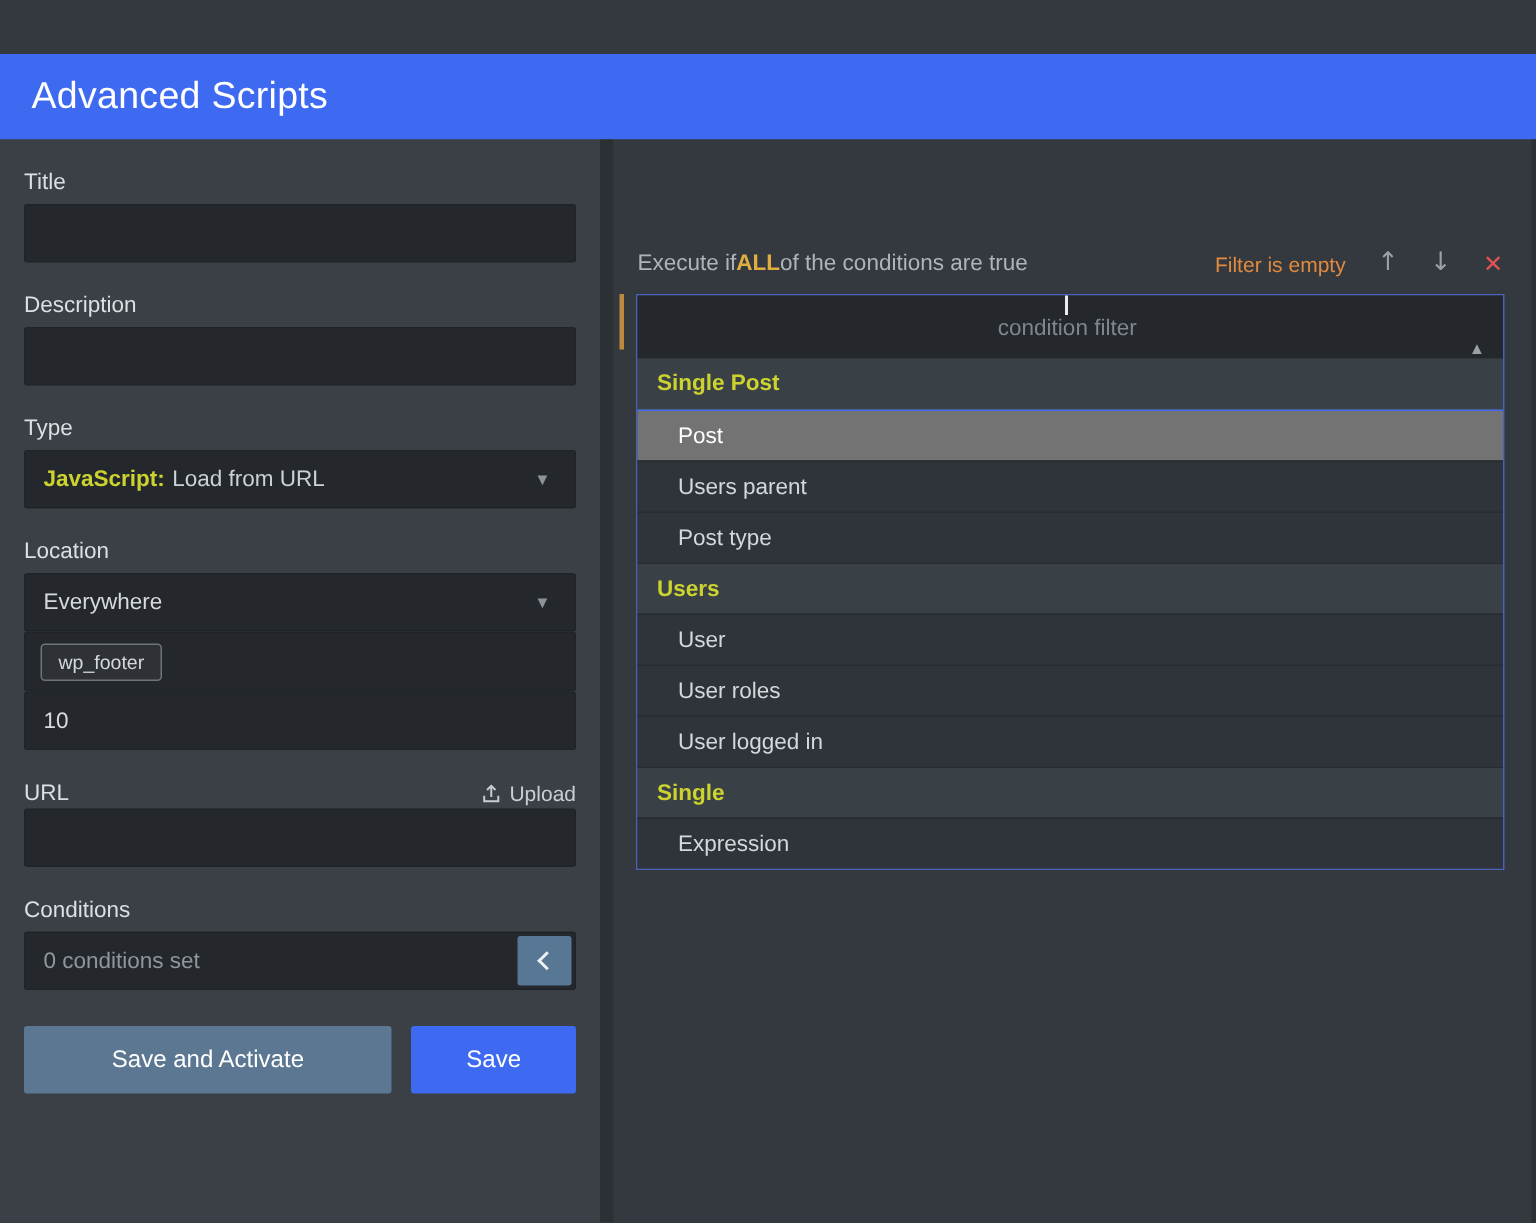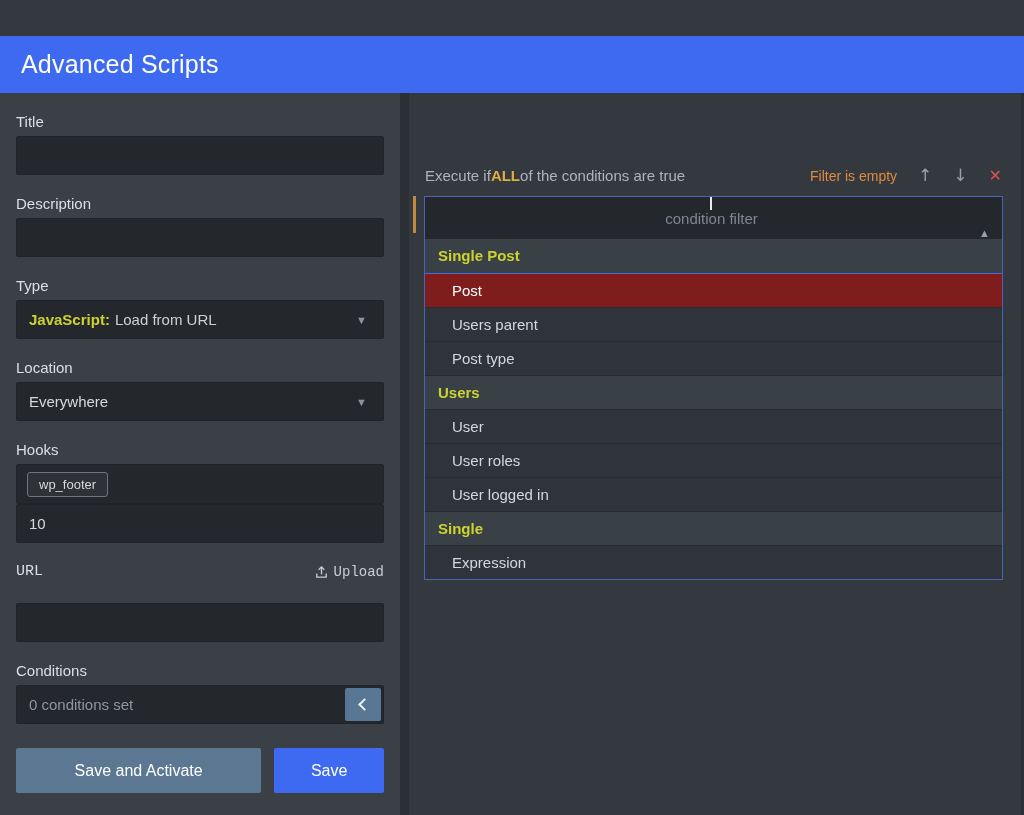--- a/index.html
+++ b/index.html
@@ -81,22 +81,21 @@
     background: #2e3237;
     color: #d5d9dc;
     font-size: 13px;
     padding: 4px 11px;
   }
 
   .url-label-row {
     display: flex;
     align-items: flex-end;
     justify-content: space-between;
-    margin: 20px 0 23px 0;
-    font-family: Liberation Mono, monospace;
+    margin: 20px 0 2px 0;
   }
   .url-label-row .field-label { margin: 0; }
   .upload-link {
     display: flex;
     align-items: center;
     gap: 5px;
     color: #c9ced3;
     font-size: 14px;
     cursor: pointer;
   }
@@ -197,21 +196,21 @@
     cursor: pointer;
   }
   .row.group {
     background: #394046;
     color: #ccd32f;
     font-weight: bold;
     padding-left: 13px;
     cursor: default;
   }
   .row.item { color: #d4d8dc; padding-left: 27px; background: #2f343a; }
-  .row.item.selected { background: #7f1d1d; color: #ffffff; border-top-color: #4169e8; }
+  .row.item.selected { background: #737373; color: #ffffff; border-top-color: #4169e8; }
 </style>
 </head>
 <body>
 
 <div class="app-header">
   <h1>Advanced Scripts</h1>
 </div>
 
 <div class="main">
 
@@ -229,21 +228,20 @@
       <span class="rest">Load from URL</span>
       <span class="caret">▼</span>
     </div>
 
     <label class="field-label">Location</label>
     <div class="input select">
       <span>Everywhere</span>
       <span class="caret">▼</span>
     </div>
 
-    <label class="field-label">Hooks</label>
     <div class="input" style="height:40px; padding-left:10px;">
       <span class="tag">wp_footer</span>
     </div>
 
     <div class="input">
       <span>10</span>
     </div>
 
     <div class="url-label-row">
       <label class="field-label">URL</label>

